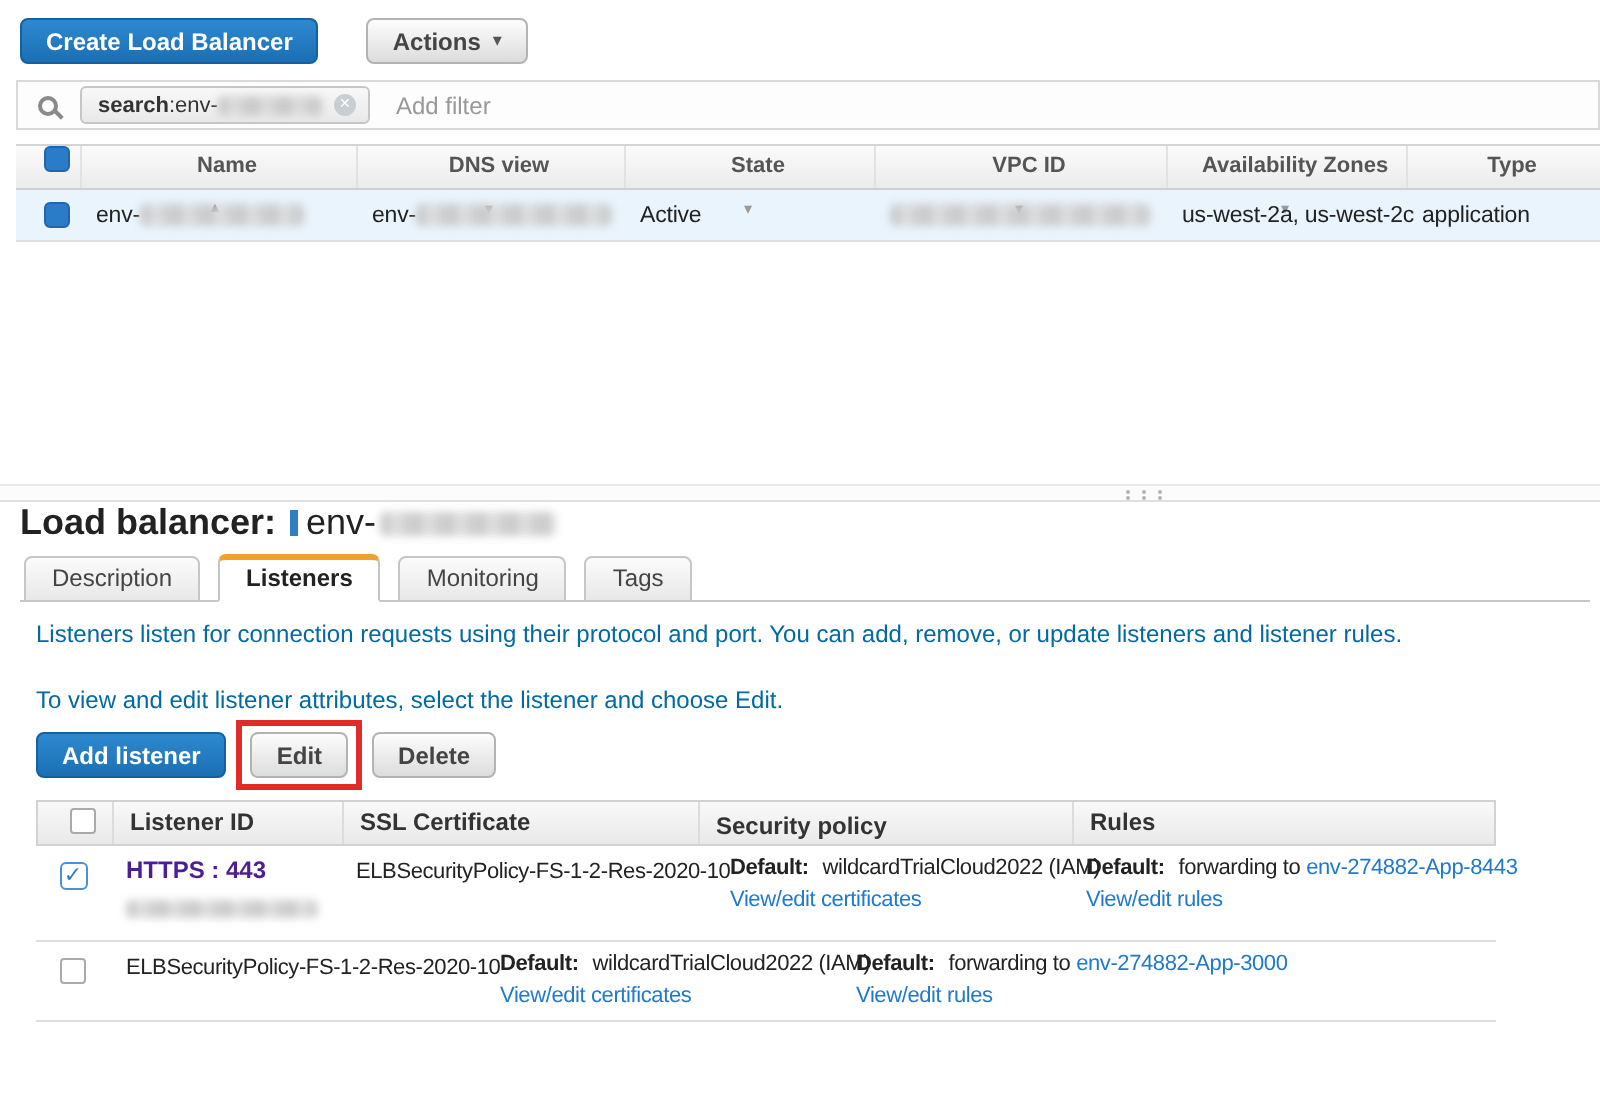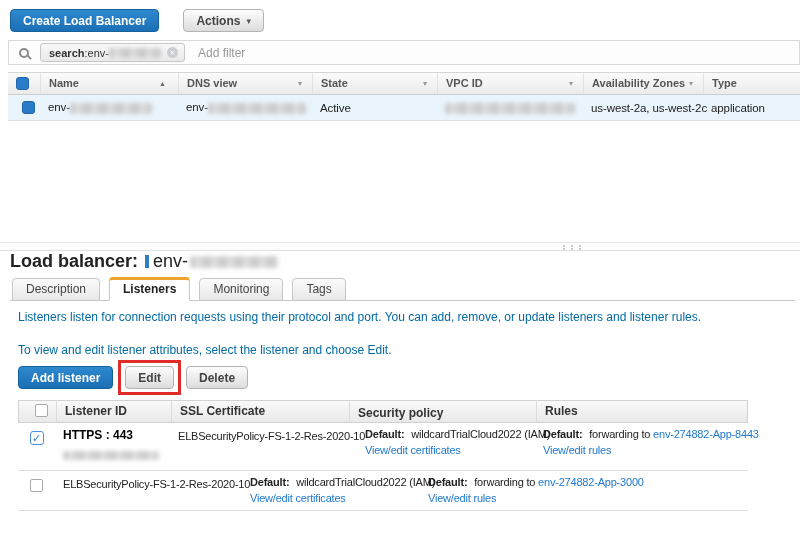--- a/index.html
+++ b/index.html
@@ -38,21 +38,21 @@
   .blur { display:inline-block; height:11px; border-radius:3px; vertical-align:middle;
       background:repeating-linear-gradient(90deg,#c6c6c6 0 5px,#dadada 5px 11px,#cccccc 11px 16px);
       filter:blur(2px); opacity:.9; }
 
   
   .lb-table { position:absolute; left:8px; top:72px; width:792px; }
   .lb-head { display:flex; height:23px; background:linear-gradient(#fbfbfb,#ebebeb);
       border-top:1px solid #d5d5d5; border-bottom:1px solid #cfcfcf; }
   .lb-head .cell { font-size:11px; font-weight:bold; color:#555; line-height:21px;
       padding-left:8px; display:flex; align-items:center; justify-content:space-between;
-      border-left:1px solid #e2e2e2; }
+      border-left:1px solid #e2e2e2;flex-direction:column; }
   .lb-head .cell:first-child { border-left:none; }
   .sort-caret { font-size:7px; color:#666; padding-right:12px; }
   .drop-caret { font-size:8px; color:#999; padding-right:10px; }
   .lb-row { display:flex; height:26px; background:#eaf4fc; border-bottom:1px solid #e0e0e0;
       align-items:center; }
   .lb-row .cell { font-size:11.5px; color:#222; padding-left:8px; white-space:nowrap;
       letter-spacing:-0.1px; }
   .c-cb  { width:32px;  flex:none; display:flex; align-items:center; justify-content:center; }
   .c-nm  { width:138px; flex:none; }
   .c-dns { width:134px; flex:none; }
@@ -101,21 +101,21 @@
   .lt-head .cell { font-size:12px; font-weight:bold; color:#333; line-height:21px;
       padding-left:8px; border-left:1px solid #dcdcdc; }
   .lt-head .cell:first-child { border-left:none; }
   .lt-row { display:flex; border-bottom:1px solid #ddd; padding:5px 0 6px 0;
       background:#fff; align-items:flex-start; }
   .l-cb  { width:37px;  flex:none; display:flex; justify-content:center; padding-top:3px; }
   .l-id  { width:115px; flex:none; padding-left:8px; }
   .l-sp  { width:187px; flex:none; padding-left:8px; padding-top:2px; }
   .l-ssl { width:178px; flex:none; padding-left:8px; }
   .l-ru  { width:213px; flex:none; padding-left:8px; }
-  .lid-main { font-size:12px; font-weight:bold; color:#000000; }
+  .lid-main { font-size:12px; font-weight:bold; color:#4c1d95; }
   .small { font-size:11px; letter-spacing:-0.2px; white-space:nowrap; color:#222; }
   .small b { font-weight:bold; margin-right:4px; }
   .line2 { margin-top:4px; }
   a.lnk { color:#2079cc; text-decoration:none; cursor:pointer; }
   .cb-empty { width:13px; height:13px; background:#fff; border:1px solid #aaa; border-radius:2px; }
   .cb-check { width:14px; height:14px; background:#fff; border:1px solid #4a90d9;
       border-radius:3px; color:#2e7cc4; font-size:11px; font-weight:bold; line-height:12px;
       text-align:center; }
   .cb-check::before { content:'✓'; }
 </style>

